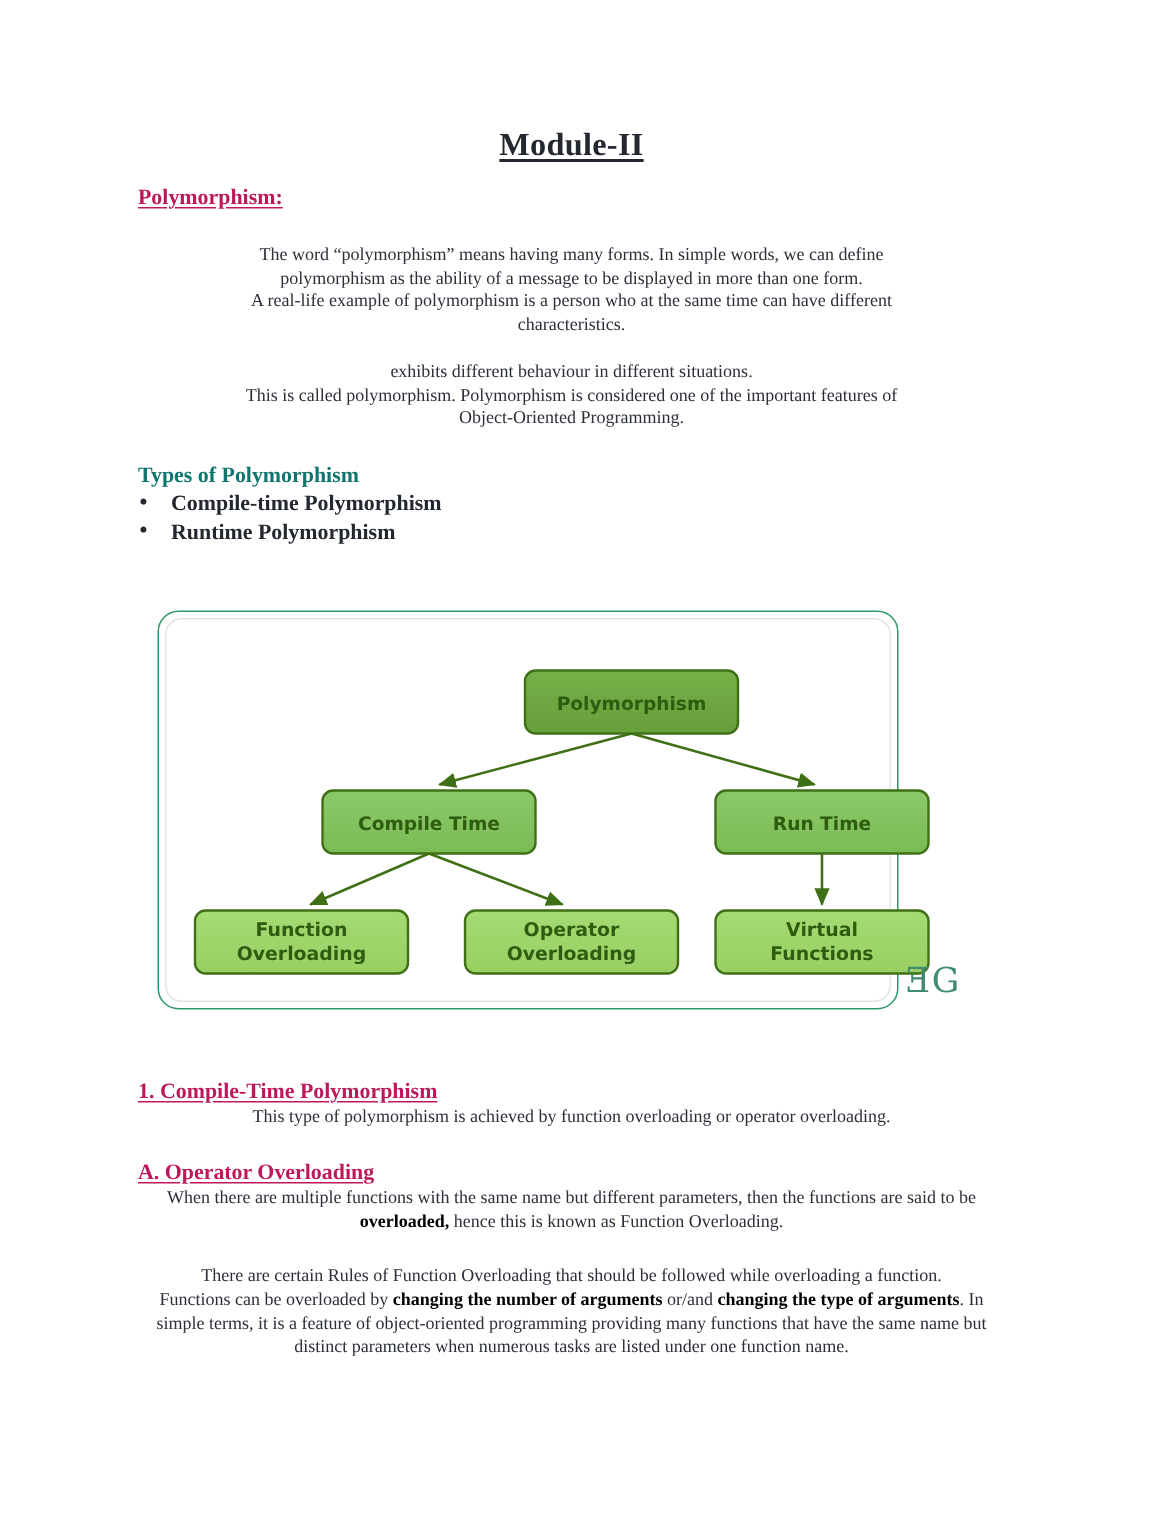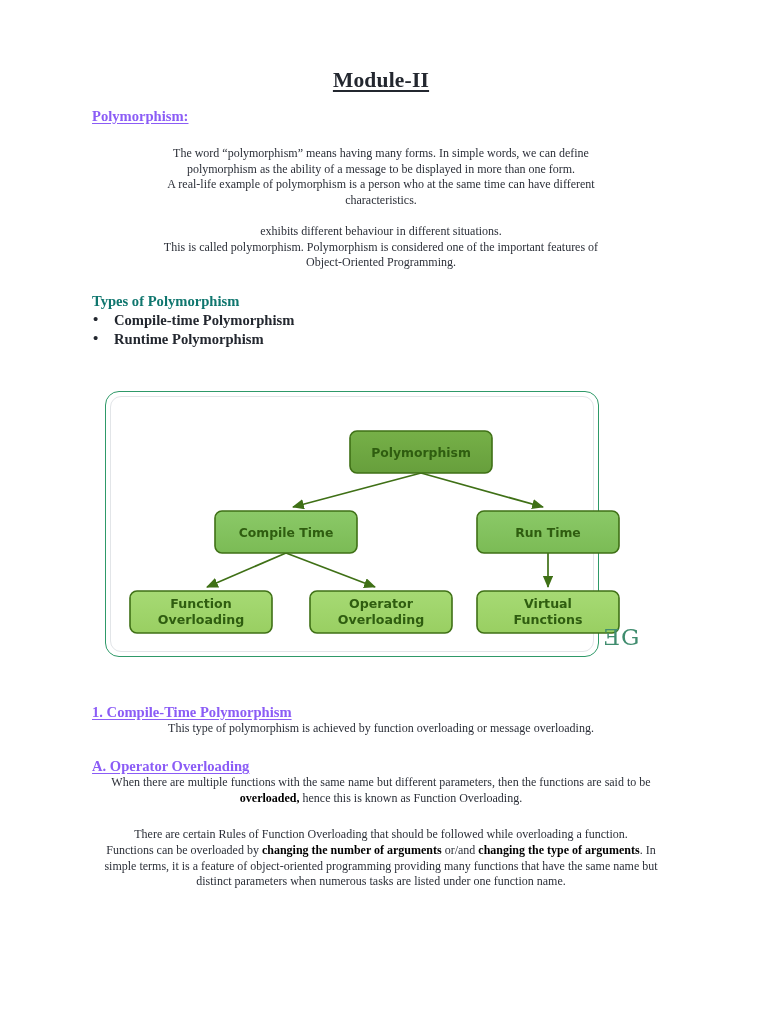--- a/index.html
+++ b/index.html
@@ -18,21 +18,21 @@
   .page {
     position: absolute;
     left: 0; top: 0;
     width: 768px;
     height: 1024px;
     background: #fff;
   }
   .content {
     position: absolute;
     left: 92px;
-    top: 68px;
+    top: 84px;
     width: 578px;
   }
 
   
   .doc-title {
     text-align: center;
     font-size: 21.5px;
     font-weight: bold;
     letter-spacing: 0.2px;
     margin: 0 0 14px 0;
@@ -42,21 +42,21 @@
     text-decoration: underline;
     text-underline-offset: 3px;
     text-decoration-thickness: 2px;
   }
 
   .sec-head {
     font-size: 14.6px;
     font-weight: bold;
     text-decoration: underline;
     text-underline-offset: 2px;
-    color: #8b5cf6;
+    color: #be185d;
     margin: 0;
     display: inline-block;
   }
 
   p.body-text {
     font-size: 12px;
     line-height: 1.30;
     margin: 0;
     color: #2b2f38;
     text-align: center;
@@ -237,21 +237,21 @@
 
         <text class="gfg-logo" x="535" y="254">ƎG</text>
       </svg>
     </div>
 
     <div style="height:46px"></div>
 
     <div>
       <span class="sec-head">1. Compile-Time Polymorphism</span>
     </div>
-    <p class="body-text">This type of polymorphism is achieved by function overloading or message overloading.</p>
+    <p class="body-text">This type of polymorphism is achieved by function overloading or operator overloading.</p>
 
     <div class="gap-md"></div>
 
     <div>
       <span class="sec-head">A. Operator Overloading</span>
     </div>
     <p class="body-text"><span>When there are multiple functions with the same name but different parameters, then the functions are said to be </span><b>overloaded,</b><span> hence this is known as Function Overloading.</span></p>
 
     <div class="gap-md"></div>
 

